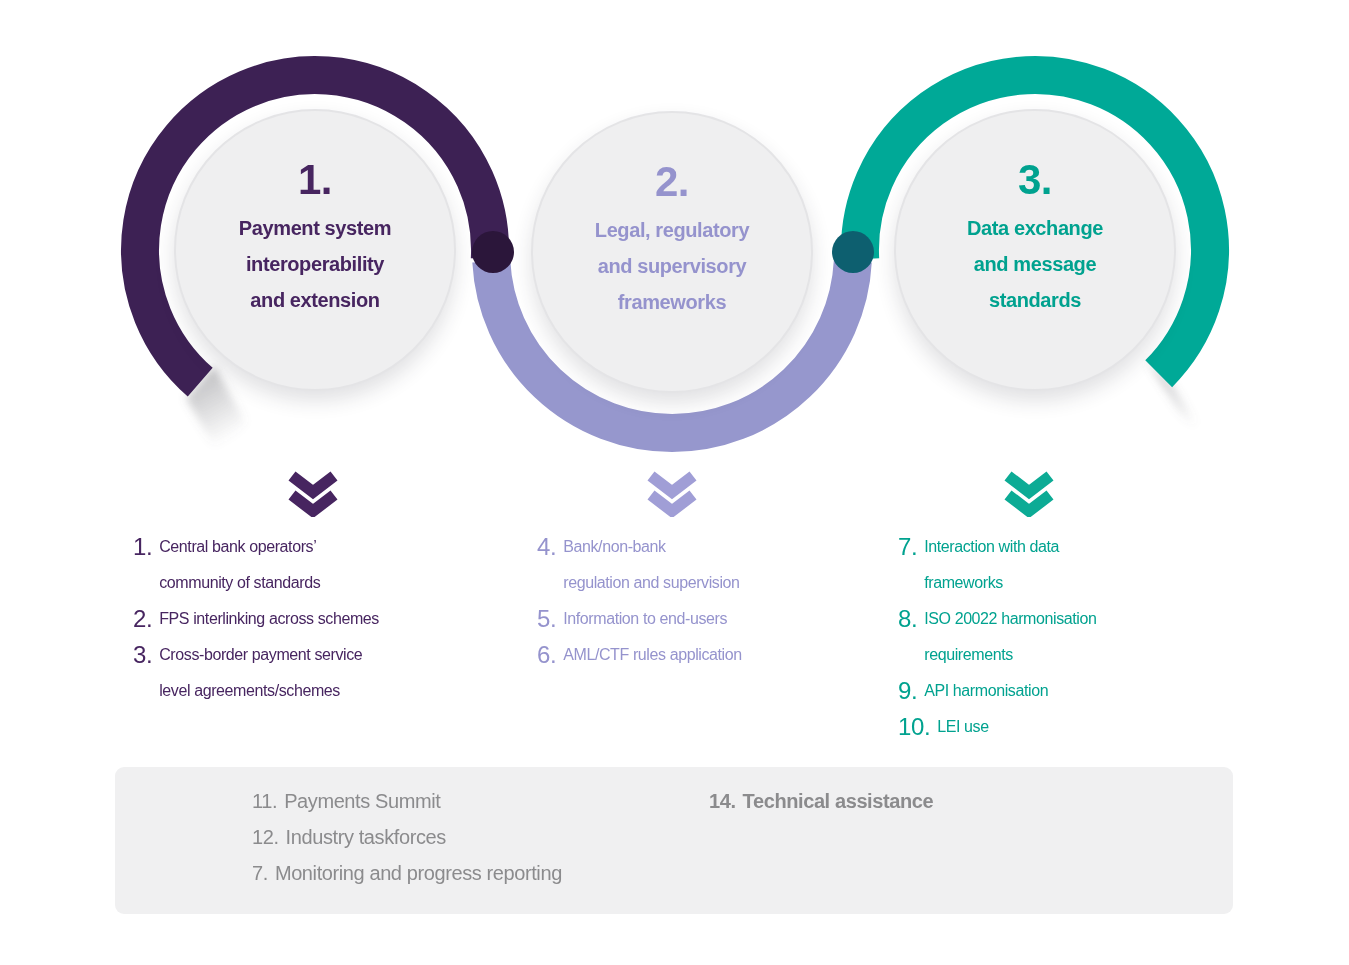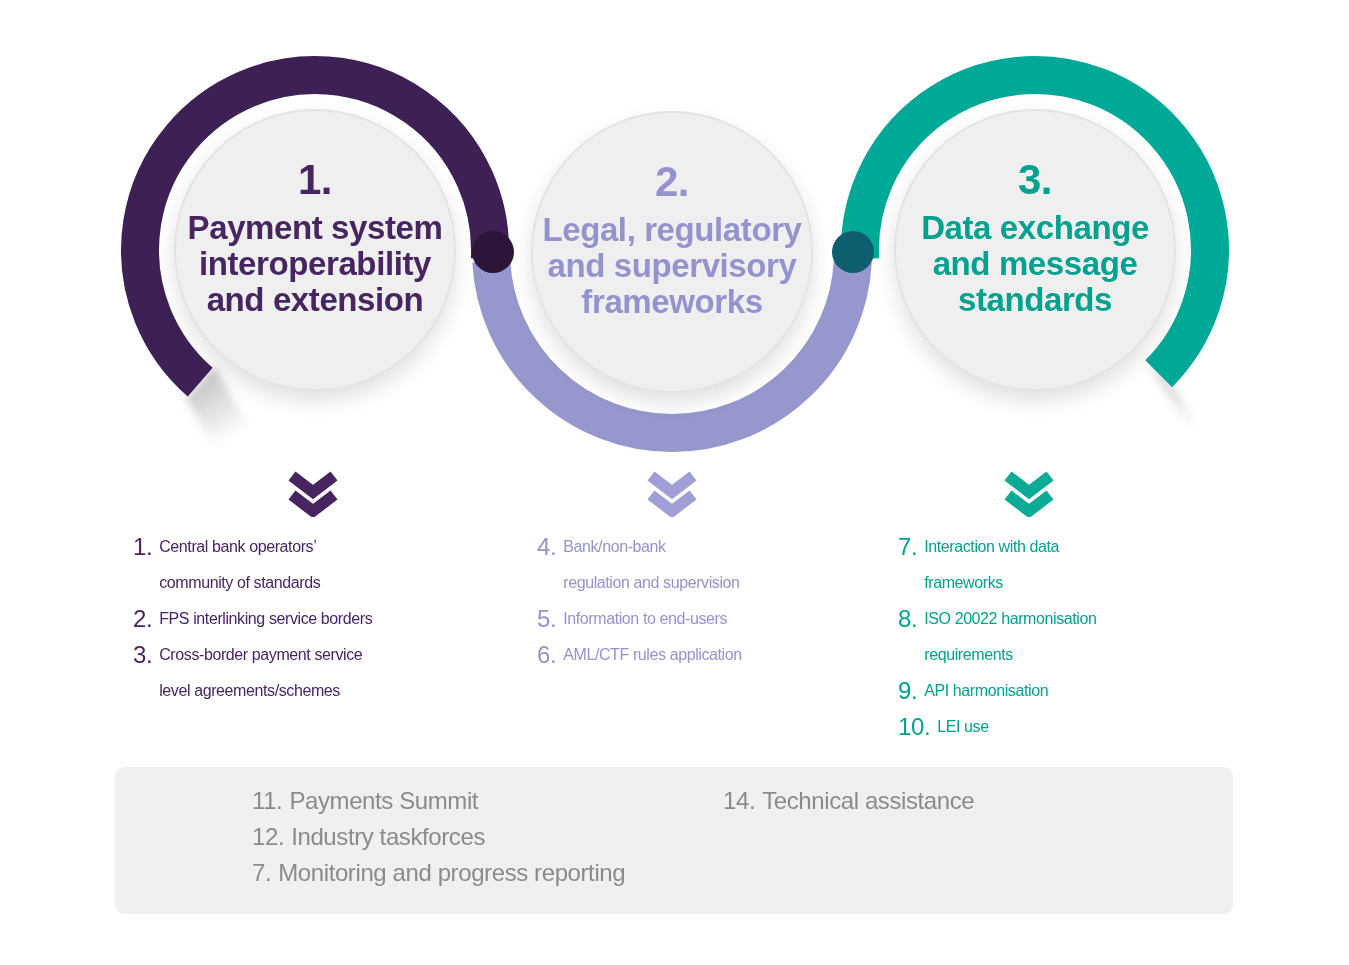--- a/index.html
+++ b/index.html
@@ -13,21 +13,21 @@
     position:absolute;width:278px;height:278px;border-radius:50%;
     background:#efeff0;border:2px solid #e4e4e6;
     box-shadow:0 10px 20px rgba(40,40,55,0.14);
   }
   .circle-title{
     position:absolute;width:282px;height:282px;display:flex;flex-direction:column;
     align-items:center;justify-content:center;text-align:center;
     transform:translateY(-12px);pointer-events:none;
   }
   .cnum{font-size:42px;font-weight:700;line-height:44px;margin-bottom:8px;letter-spacing:-0.5px;}
-  .cline{font-size:33px;font-weight:700;line-height:36px;letter-spacing:-0.4px;}
+  .cline{font-size:20px;font-weight:700;line-height:36px;letter-spacing:-0.4px;}
 
   .c1{color:#472560;}
   .c2{color:#9593cd;}
   .c3{color:#00a28f;}
 
   .chevron{position:absolute;width:52px;height:48px;}
   .chevron path{fill:none;stroke-width:11.5;stroke-linejoin:miter;}
   .ch1 path{stroke:#472560;}
   .ch2 path{stroke:#a09ed6;}
   .ch3 path{stroke:#0cab95;}
@@ -36,21 +36,21 @@
   ul.topic-list li{display:flex;align-items:flex-start;}
   .topic-list .num{flex:none;margin-right:7px;font-size:24px;line-height:36px;letter-spacing:-0.4px;}
   .topic-list .item-lines{display:flex;flex-direction:column;}
   .topic-list .ln{font-size:16px;line-height:36px;letter-spacing:-0.4px;white-space:nowrap;}
 
   .footer-panel{
     position:absolute;left:115px;top:767px;width:1118px;height:147px;
     background:#f0f0f1;border-radius:9px;
   }
   ul.footer-list{position:absolute;top:16px;list-style:none;margin:0;padding:0;color:#8b8b8d;}
-  ul.footer-list li{display:flex;font-size:24px;line-height:36px;letter-spacing:-0.4px;white-space:nowrap;}
+  ul.footer-list li{display:flex;font-size:20px;line-height:36px;letter-spacing:-0.4px;white-space:nowrap;}
   ul.footer-list .num{flex:none;margin-right:7px;}
 </style>
 </head>
 <body>
 
 <div class="canvas">
 
   <svg class="rings-svg" viewBox="0 0 1349 965">
     <defs>
       <linearGradient id="g1" gradientUnits="userSpaceOnUse" x1="200" y1="382" x2="232" y2="438">
@@ -117,21 +117,21 @@
     <li>
       <span class="num">1.</span>
       <span class="item-lines">
         <span class="ln">Central bank operators’</span>
         <span class="ln">community of standards</span>
       </span>
     </li>
     <li>
       <span class="num">2.</span>
       <span class="item-lines">
-        <span class="ln">FPS interlinking service borders</span>
+        <span class="ln">FPS interlinking across schemes</span>
       </span>
     </li>
     <li>
       <span class="num">3.</span>
       <span class="item-lines">
         <span class="ln">Cross-border payment service</span>
         <span class="ln">level agreements/schemes</span>
       </span>
     </li>
   </ul>
@@ -195,21 +195,21 @@
       </li>
       <li>
         <span class="num">12.</span>
         <span>Industry taskforces</span>
       </li>
       <li>
         <span class="num">7.</span>
         <span>Monitoring and progress reporting</span>
       </li>
     </ul>
-    <ul class="footer-list" style="left:608px;">
+    <ul class="footer-list" style="left:594px;font-weight:bold;">
       <li>
         <span class="num">14.</span>
         <span>Technical assistance</span>
       </li>
     </ul>
   </div>
 
 </div>
 
 </body></html>

